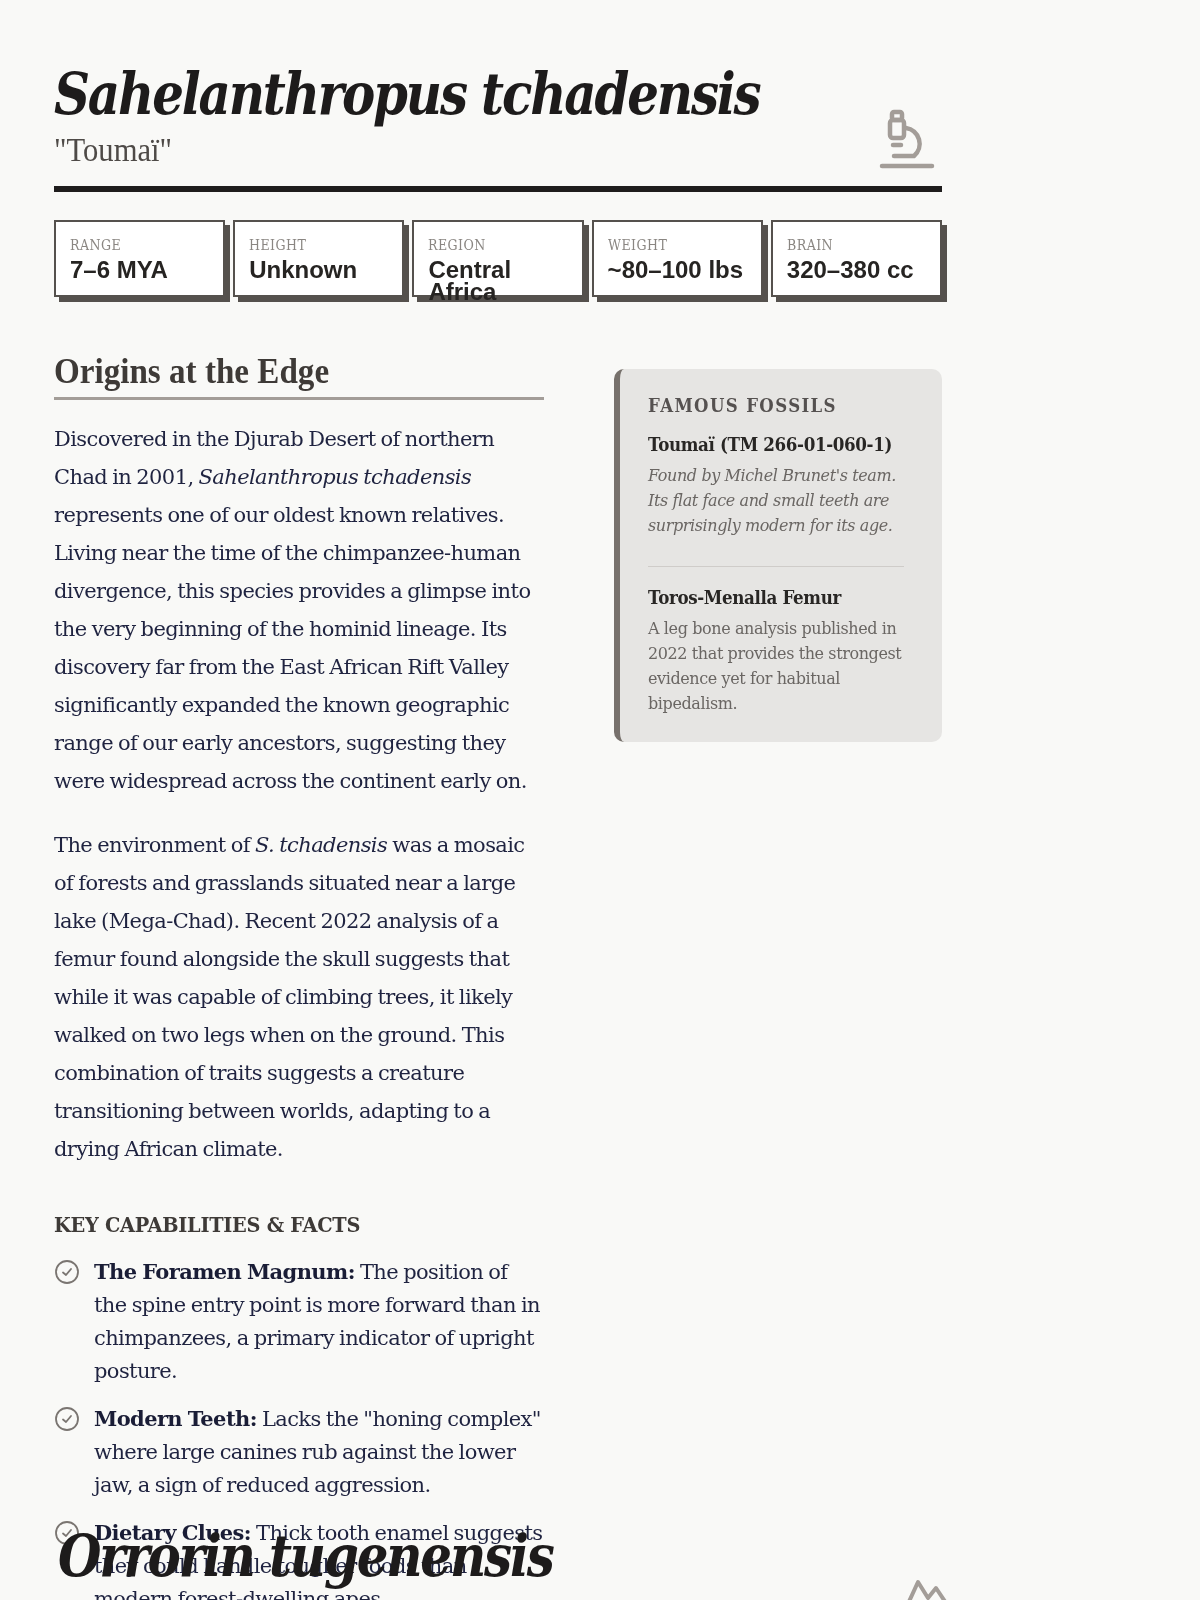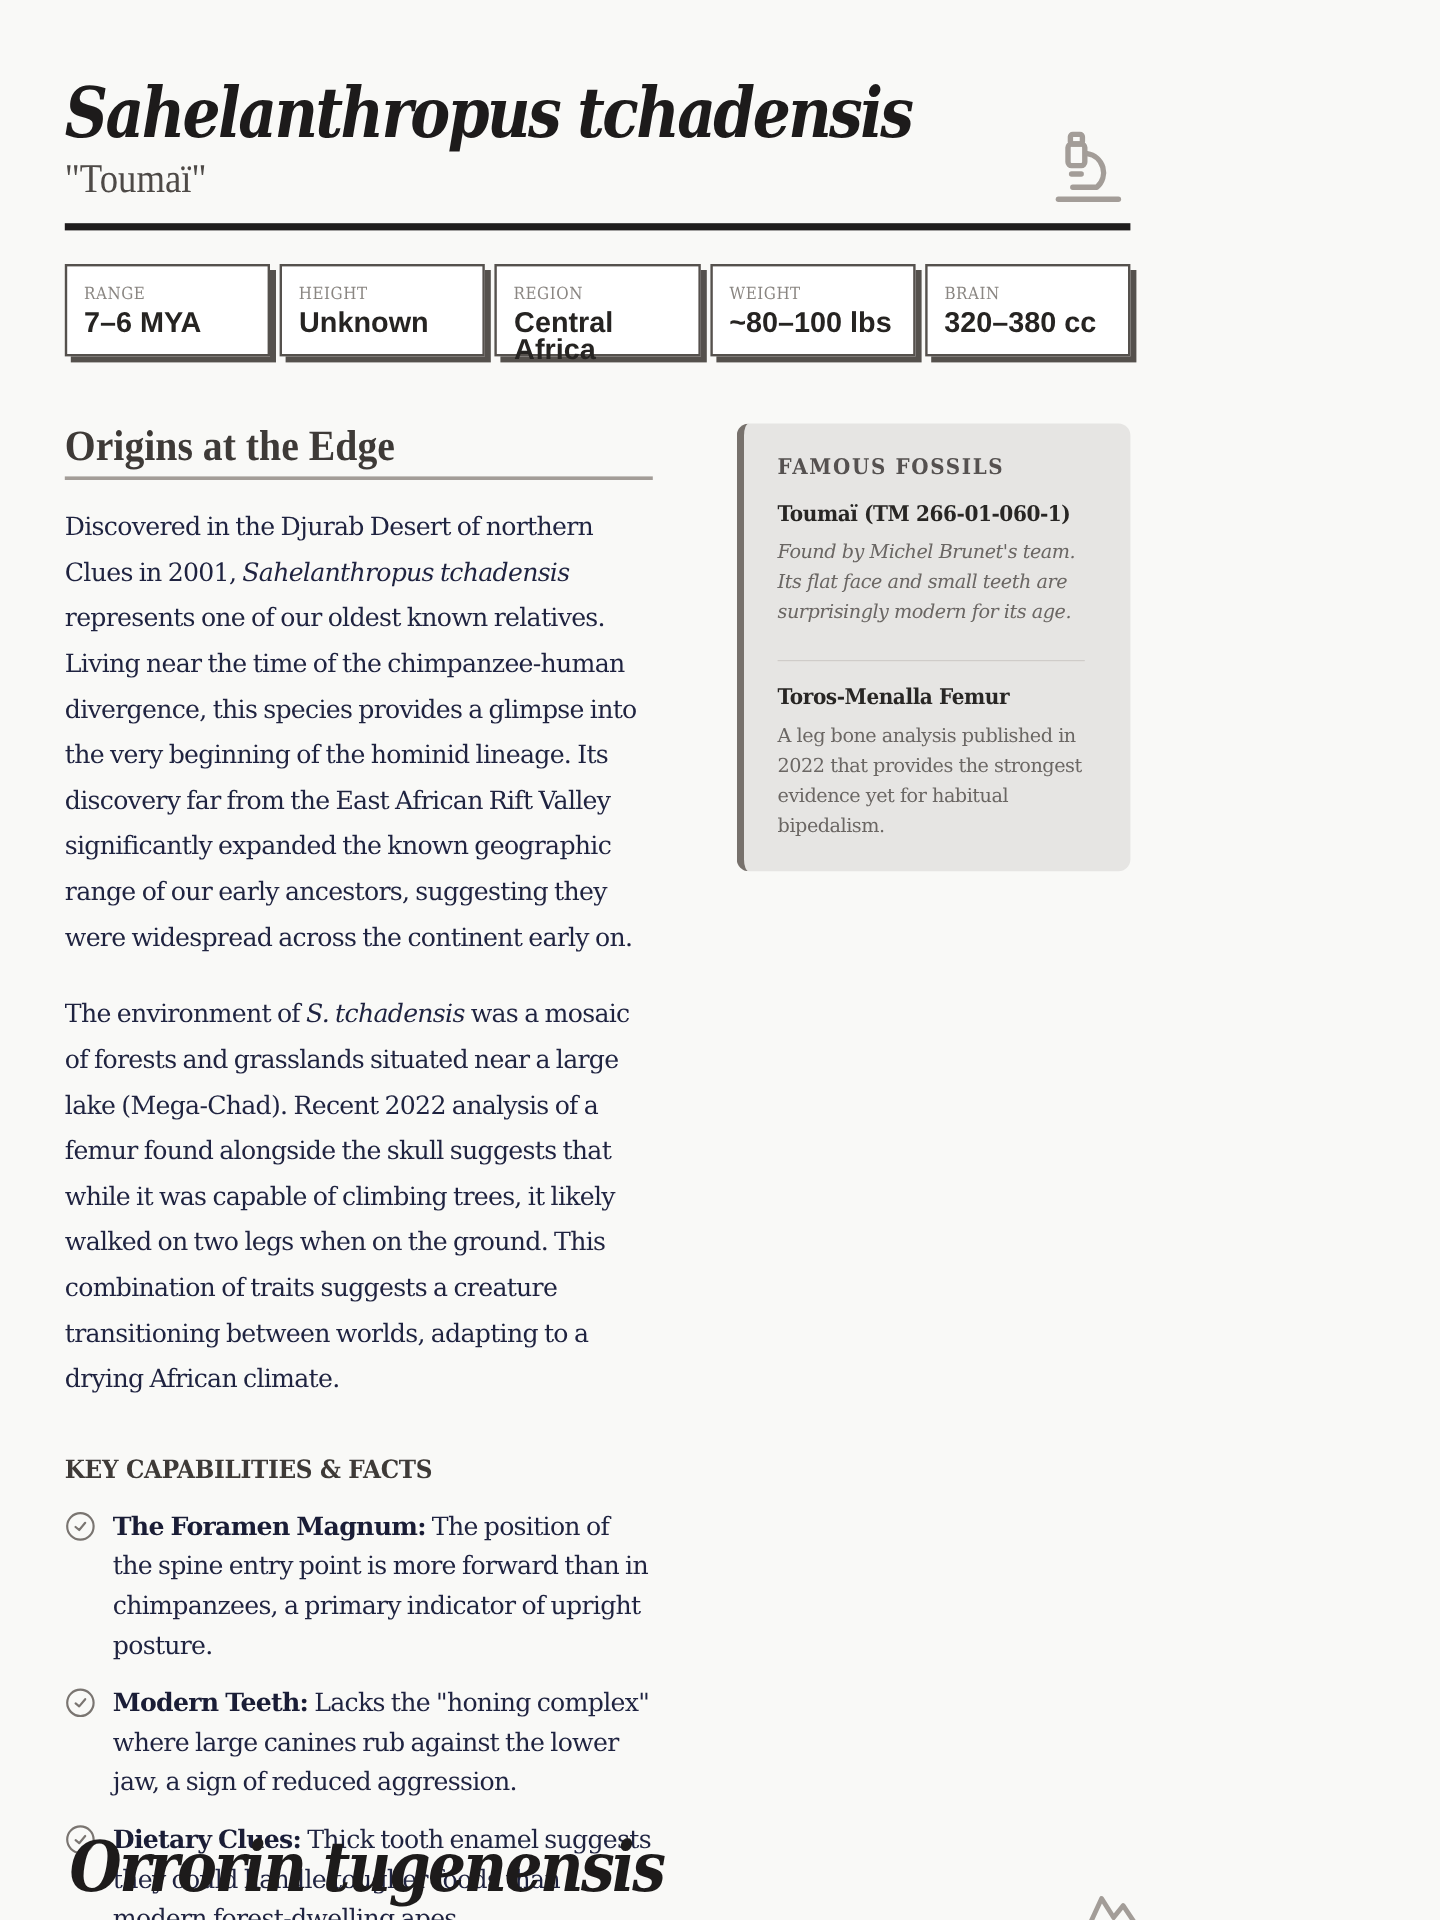--- a/index.html
+++ b/index.html
@@ -125,21 +125,21 @@
     line-height: 33px;
     letter-spacing: -0.6px;
     word-spacing: -1px;
     color: #1f2340;
   }
   .fact-icon { flex: 0 0 26px; height: 26px; margin-top: 4px; }
   .fact-text strong { font-weight: bold; color: #1a1d36; }
 
   
   .sidebar {
-    margin-top: 2px;
+    margin-top: 18px;
     background: #e6e5e3;
     border-left: 6px solid #77716c;
     border-radius: 10px;
     padding: 26px 38px 26px 28px;
   }
   .sidebar-title {
     font-family: "DejaVu Serif", serif;
     font-weight: bold;
     font-size: 18px;
     letter-spacing: 1.5px;
@@ -233,21 +233,21 @@
       <div class="stat-label">BRAIN</div>
       <div class="stat-value">320–380 cc</div>
     </div>
   </section>
 
   <div class="content">
     <main class="main-col">
       <h2 class="section-title"><span>Origins at the Edge</span></h2>
 
       <p class="para">
-        <span>Discovered in the Djurab Desert of northern Clues in 2001,</span>
+        <span>Discovered in the Djurab Desert of northern Chad in 2001,</span>
         <em>Sahelanthropus tchadensis</em>
         <span>represents one of our oldest known relatives. Living near the time of the chimpanzee-human divergence, this species provides a glimpse into the very beginning of the hominid lineage. Its discovery far from the East African Rift Valley significantly expanded the known geographic range of our early ancestors, suggesting they were widespread across the continent early on.</span>
       </p>
 
       <p class="para">
         <span>The environment of</span>
         <em>S. tchadensis</em>
         <span>was a mosaic of forests and grasslands situated near a large lake (Mega-Chad). Recent 2022 analysis of a femur found alongside the skull suggests that while it was capable of climbing trees, it likely walked on two legs when on the ground. This combination of traits suggests a creature transitioning between worlds, adapting to a drying African climate.</span>
       </p>
 

